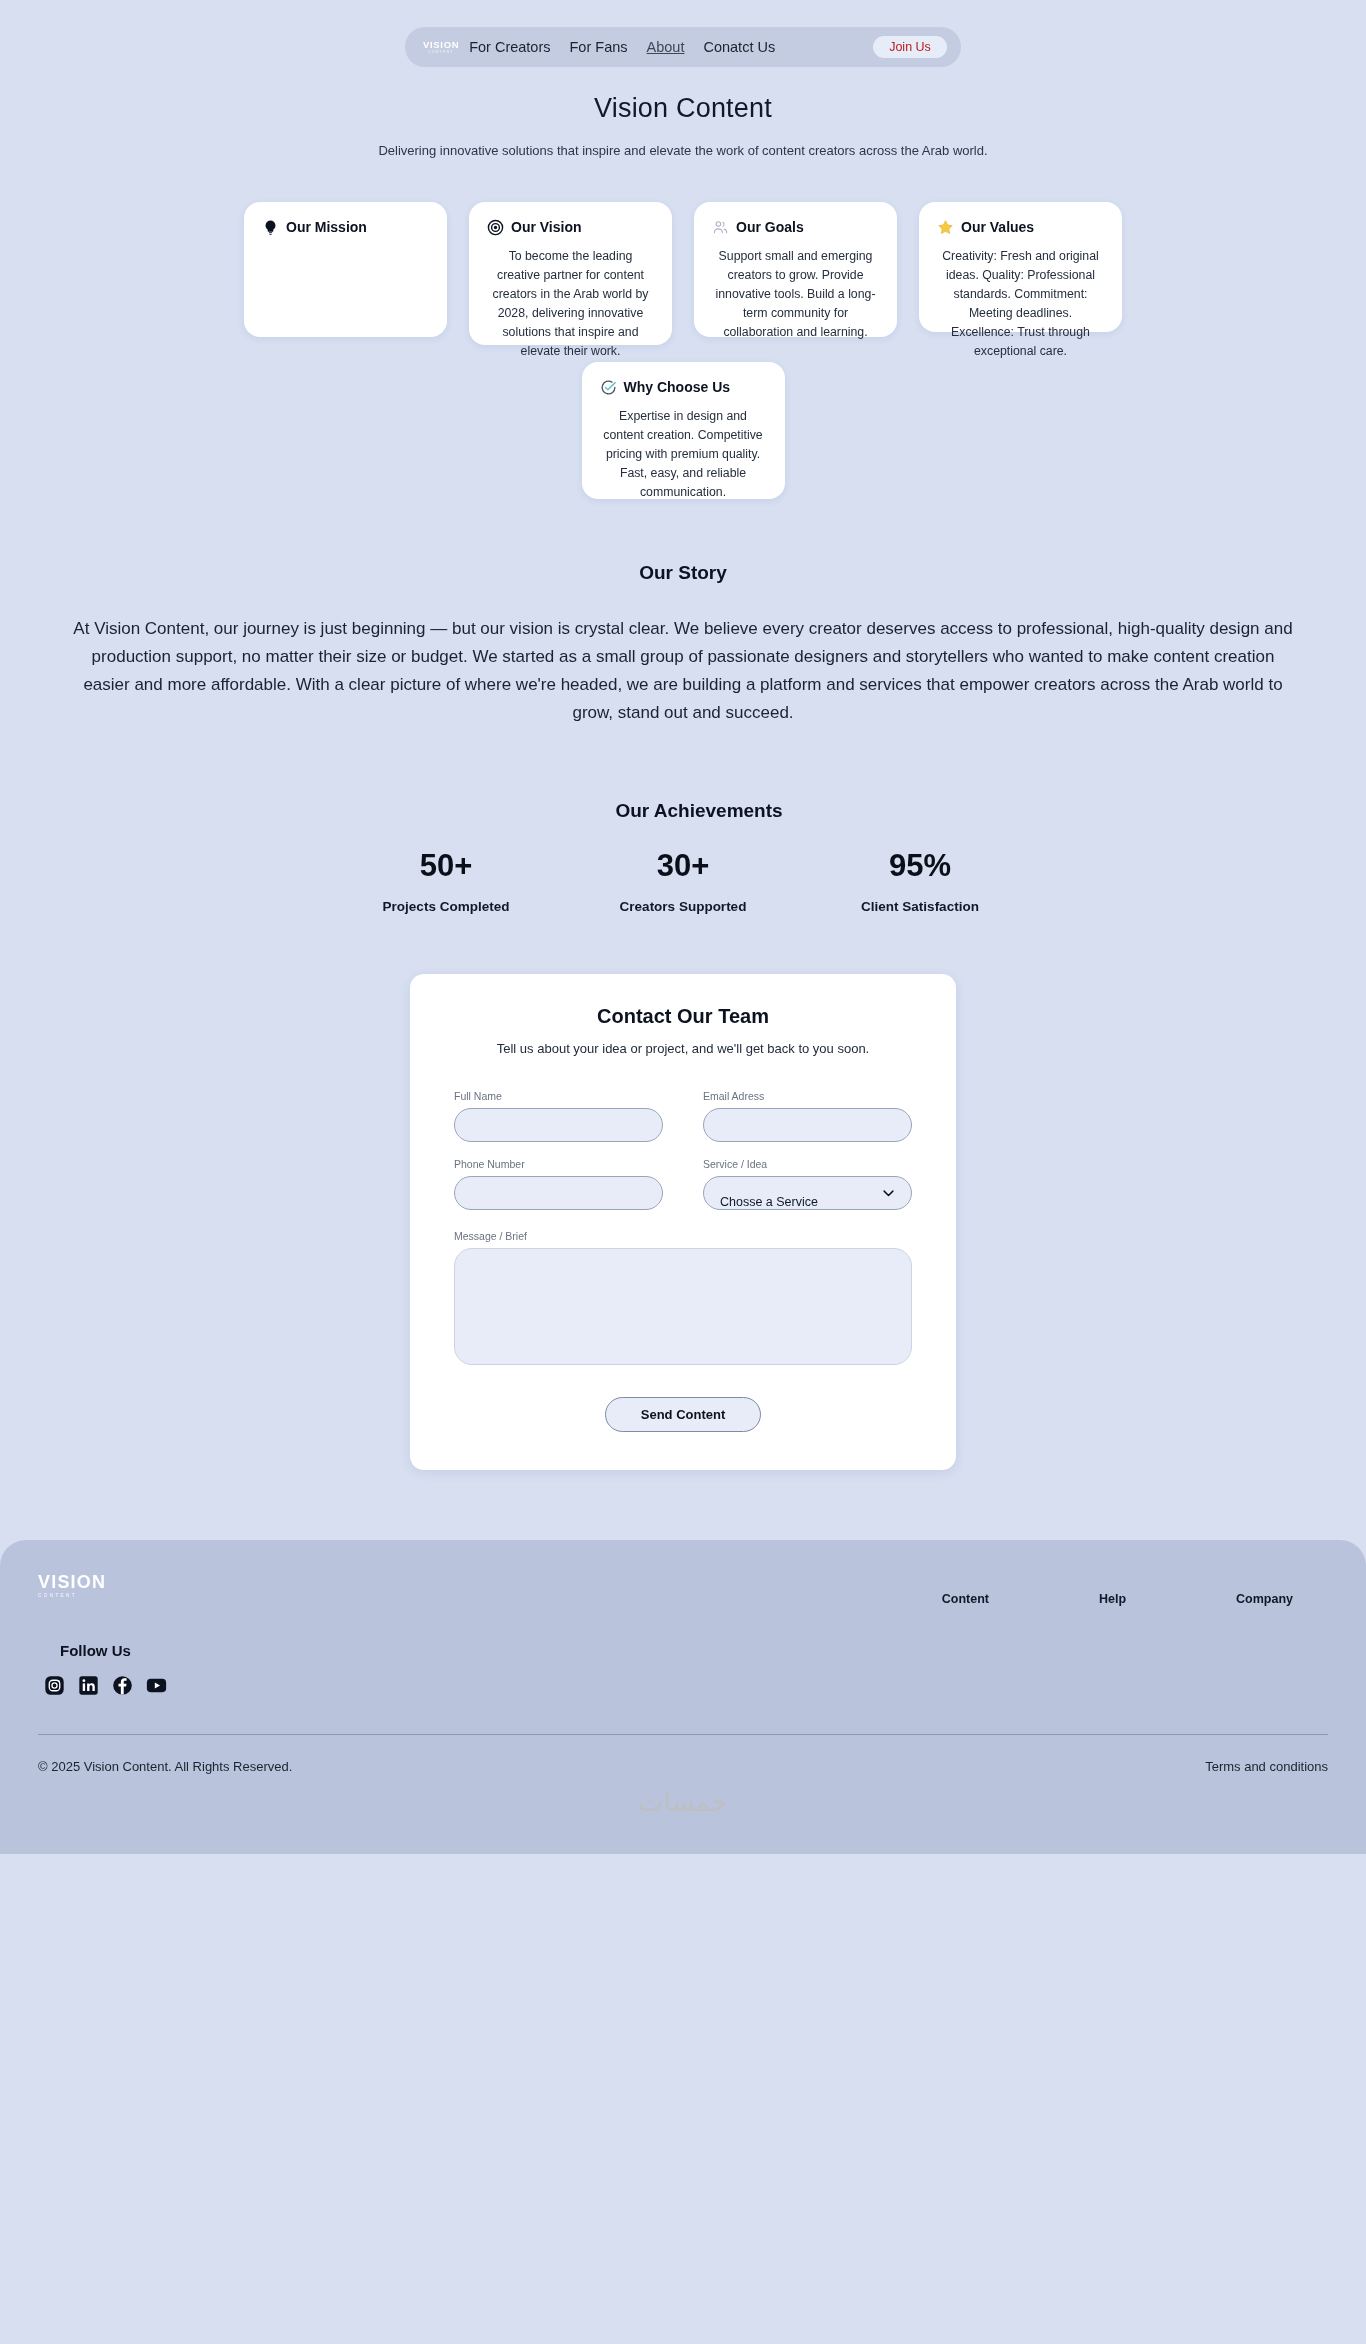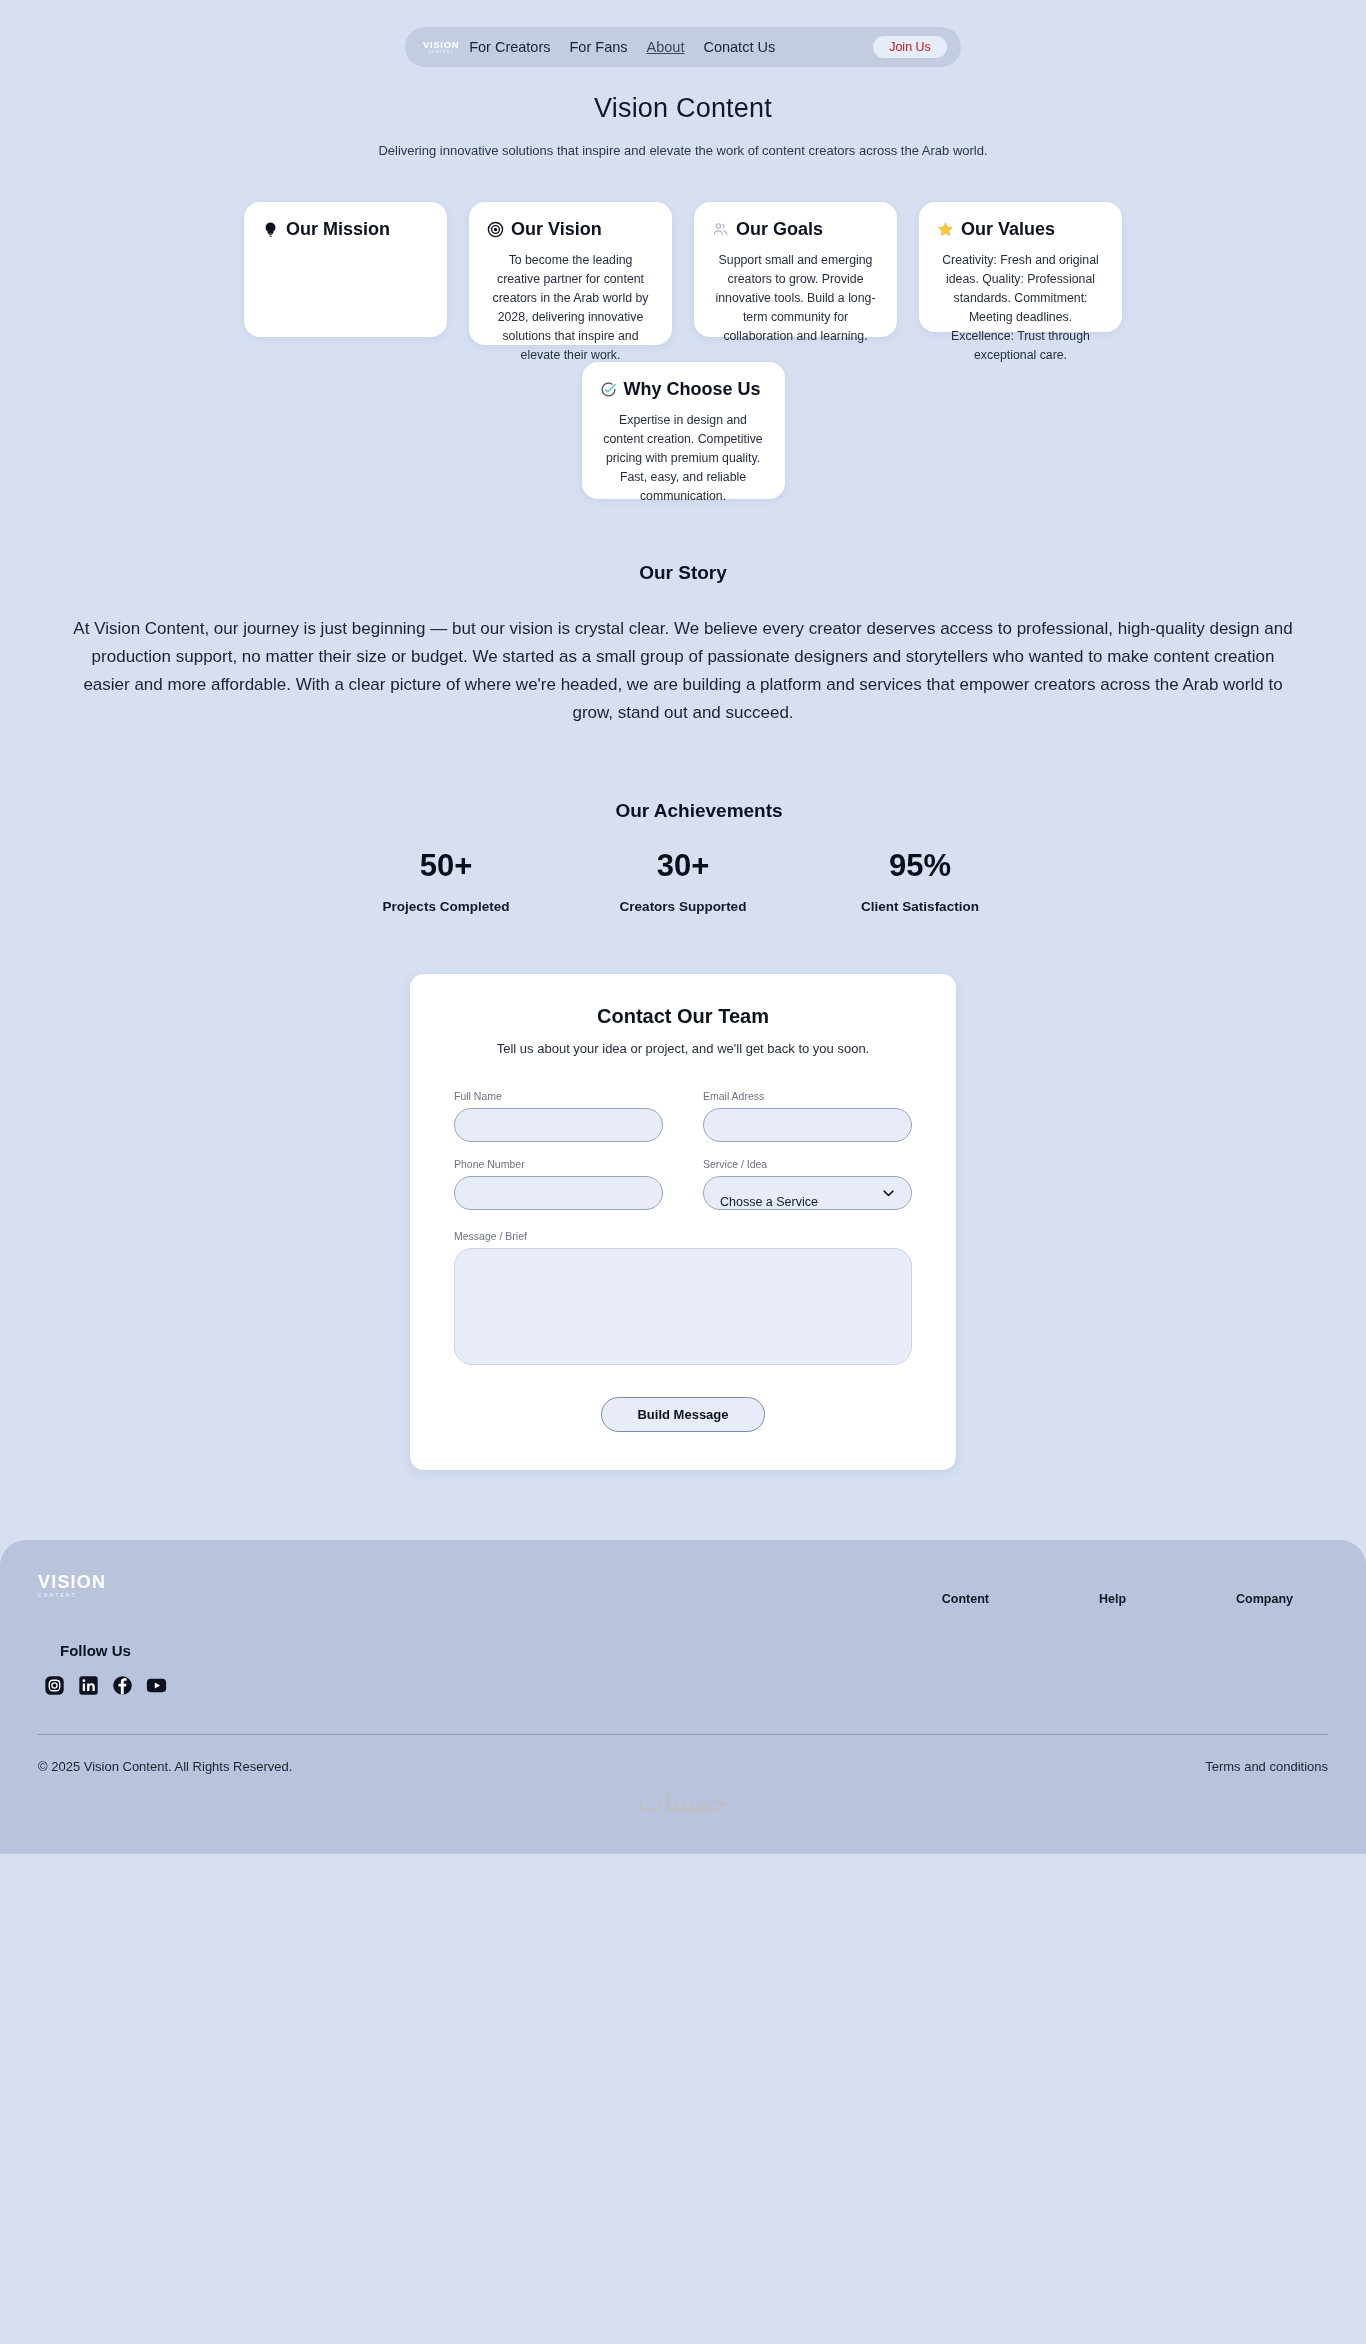--- a/index.html
+++ b/index.html
@@ -98,21 +98,21 @@
     width: 203px;
     display: flex;
     flex-direction: column;
   }
   .card-head {
     display: flex;
     align-items: center;
     gap: 7px;
     margin-bottom: 11px;
   }
-  .card-head .ttl { font-size: 18px; font-weight: bold; color: #0c1220; }
+  .card-head .ttl { font-size: 14px; font-weight: bold; color: #0c1220; }
   .card-body {
     font-size: 12.3px;
     line-height: 1.55;
     color: #262f3d;
     text-align: center;
   }
   .card-icon { width: 17px; height: 17px; display: block; flex: 0 0 auto; }
 
   .card-mission { align-self: flex-start; height: 135px; }
   .card-vision  { align-self: flex-start; height: 143px; }
@@ -456,21 +456,21 @@
       </div>
 
       <div class="field-full">
         <label class="field-label">Message / Brief</label>
         <textarea class="field-textarea" placeholder="" style=""></textarea>
       </div>
 
     </div>
 
     <div class="send-row">
-      <button class="send-btn">Build Message</button>
+      <button class="send-btn">Send Content</button>
     </div>
   </div>
 </section>
 
 <footer>
   <div class="footer-top">
     <div class="footer-logo">
       <span>VISION</span>
       <span class="sub">CONTENT</span>
     </div>

